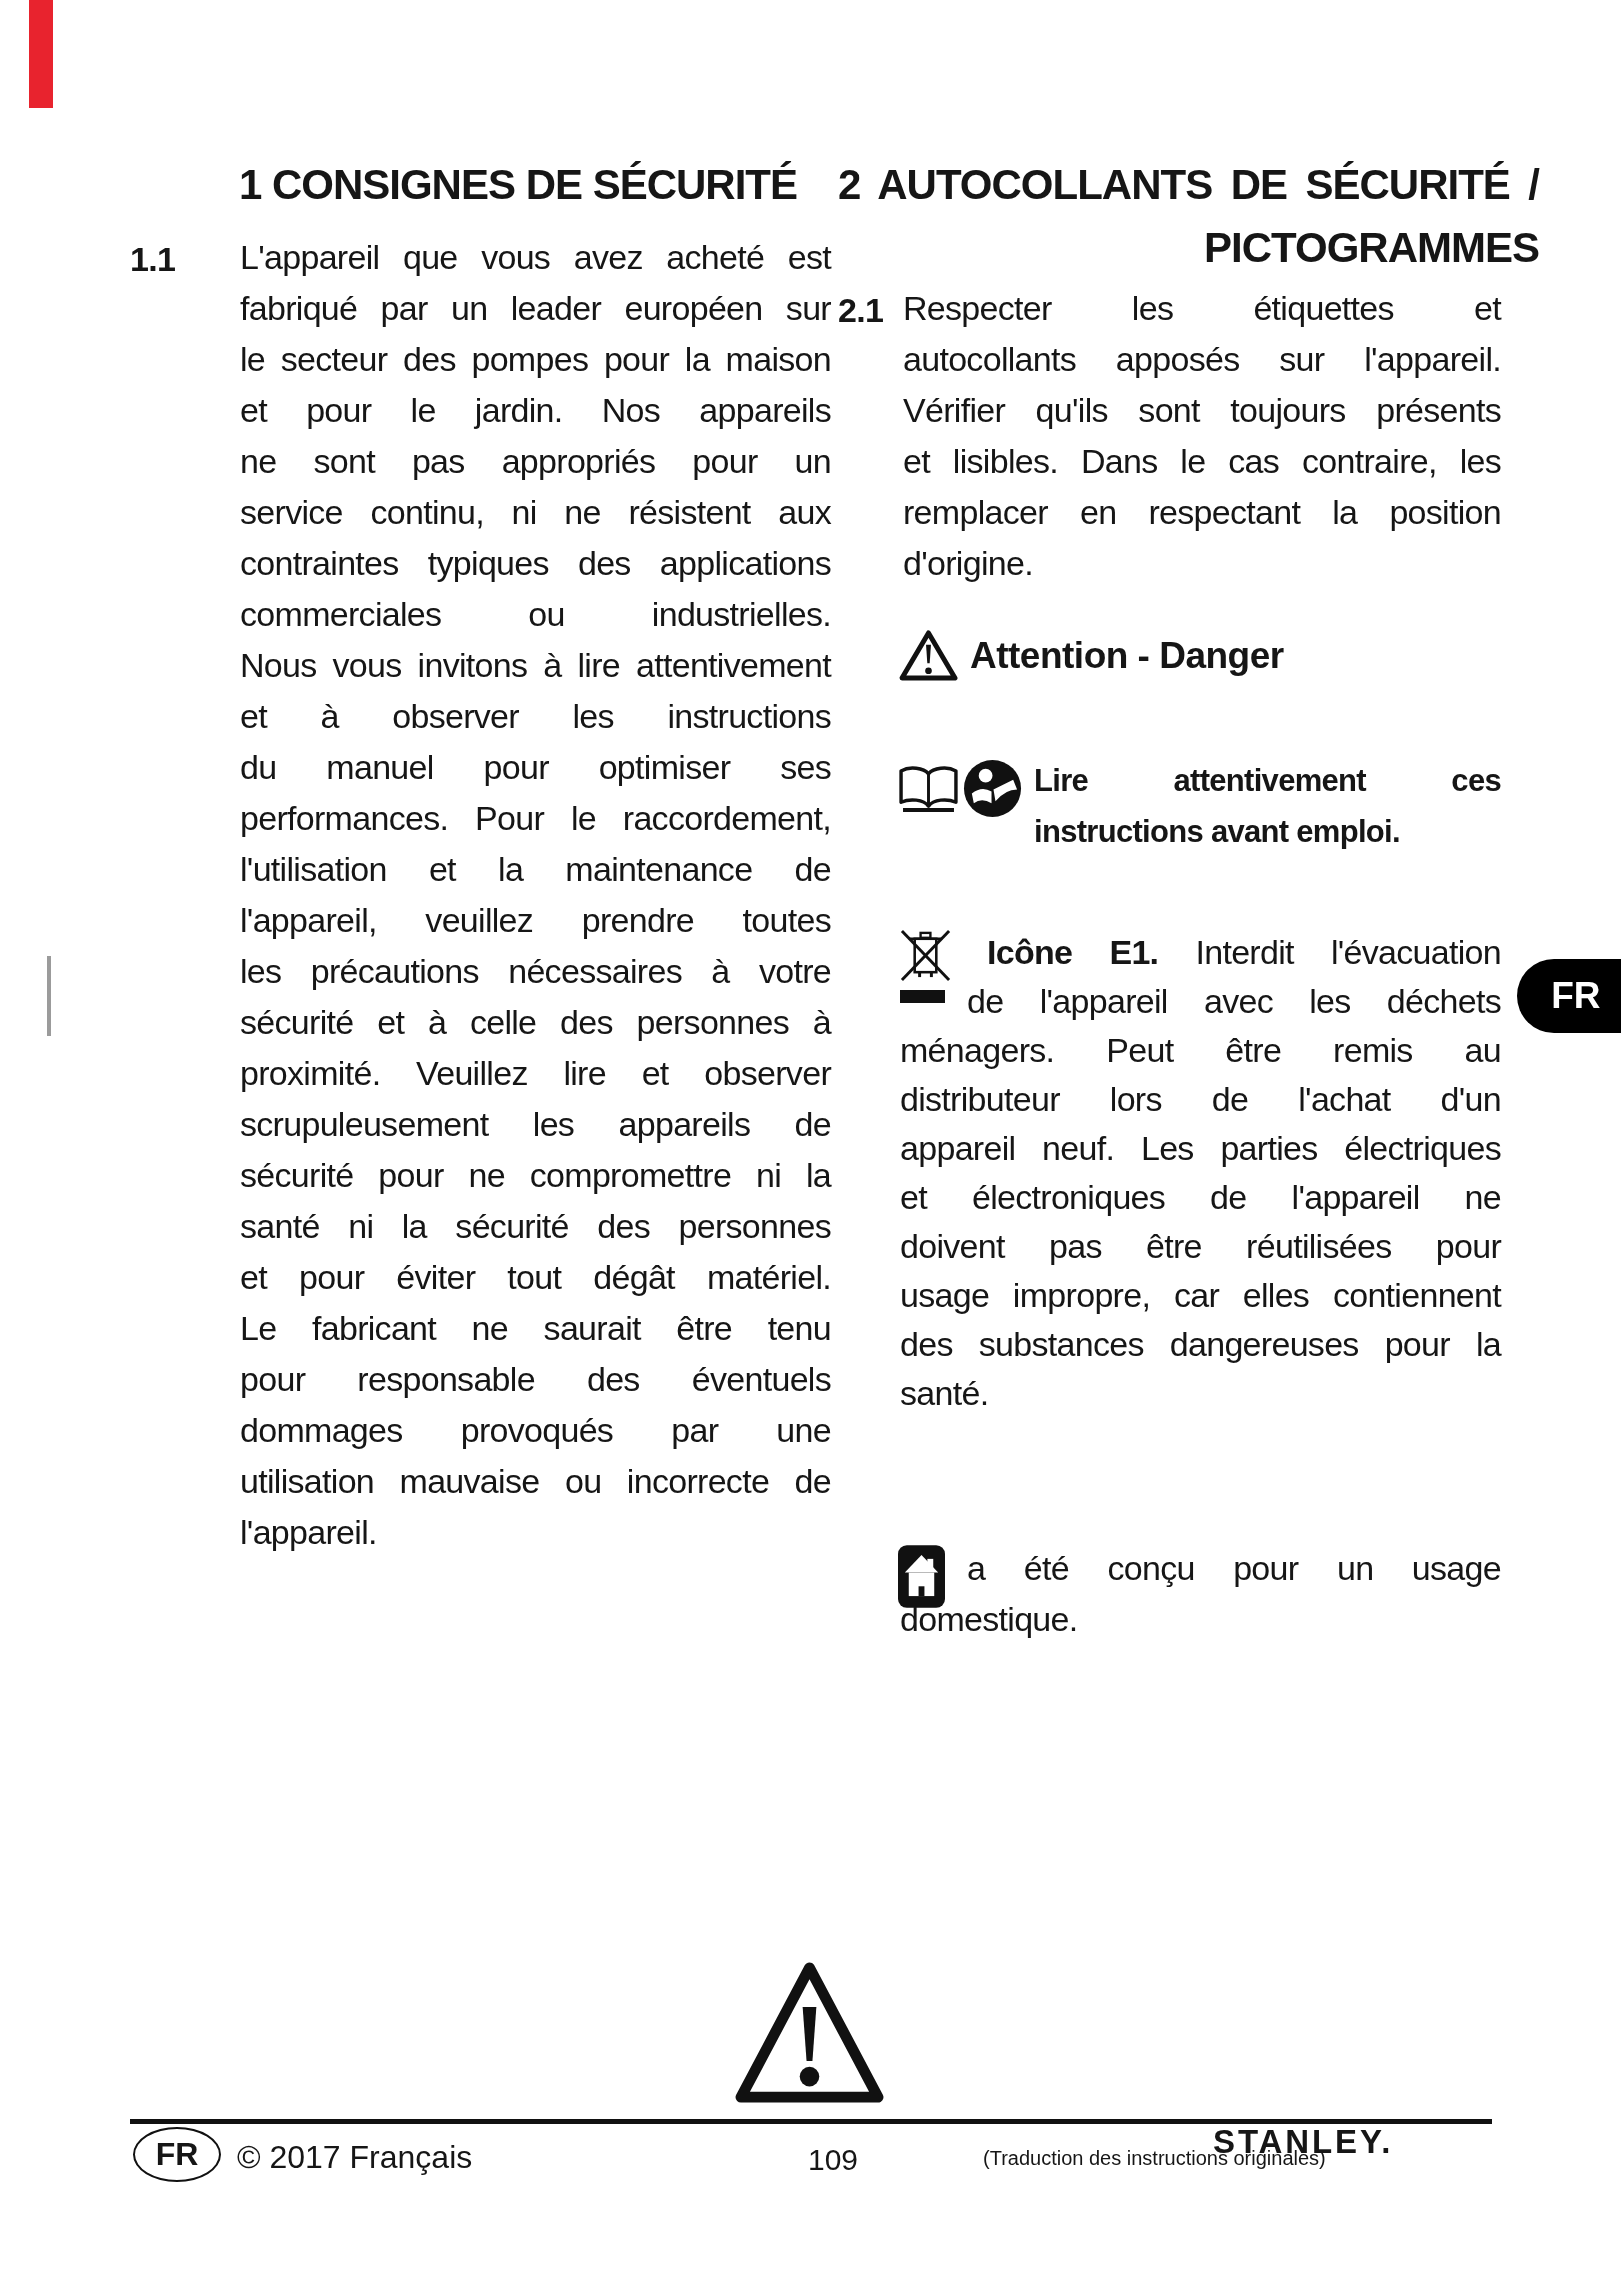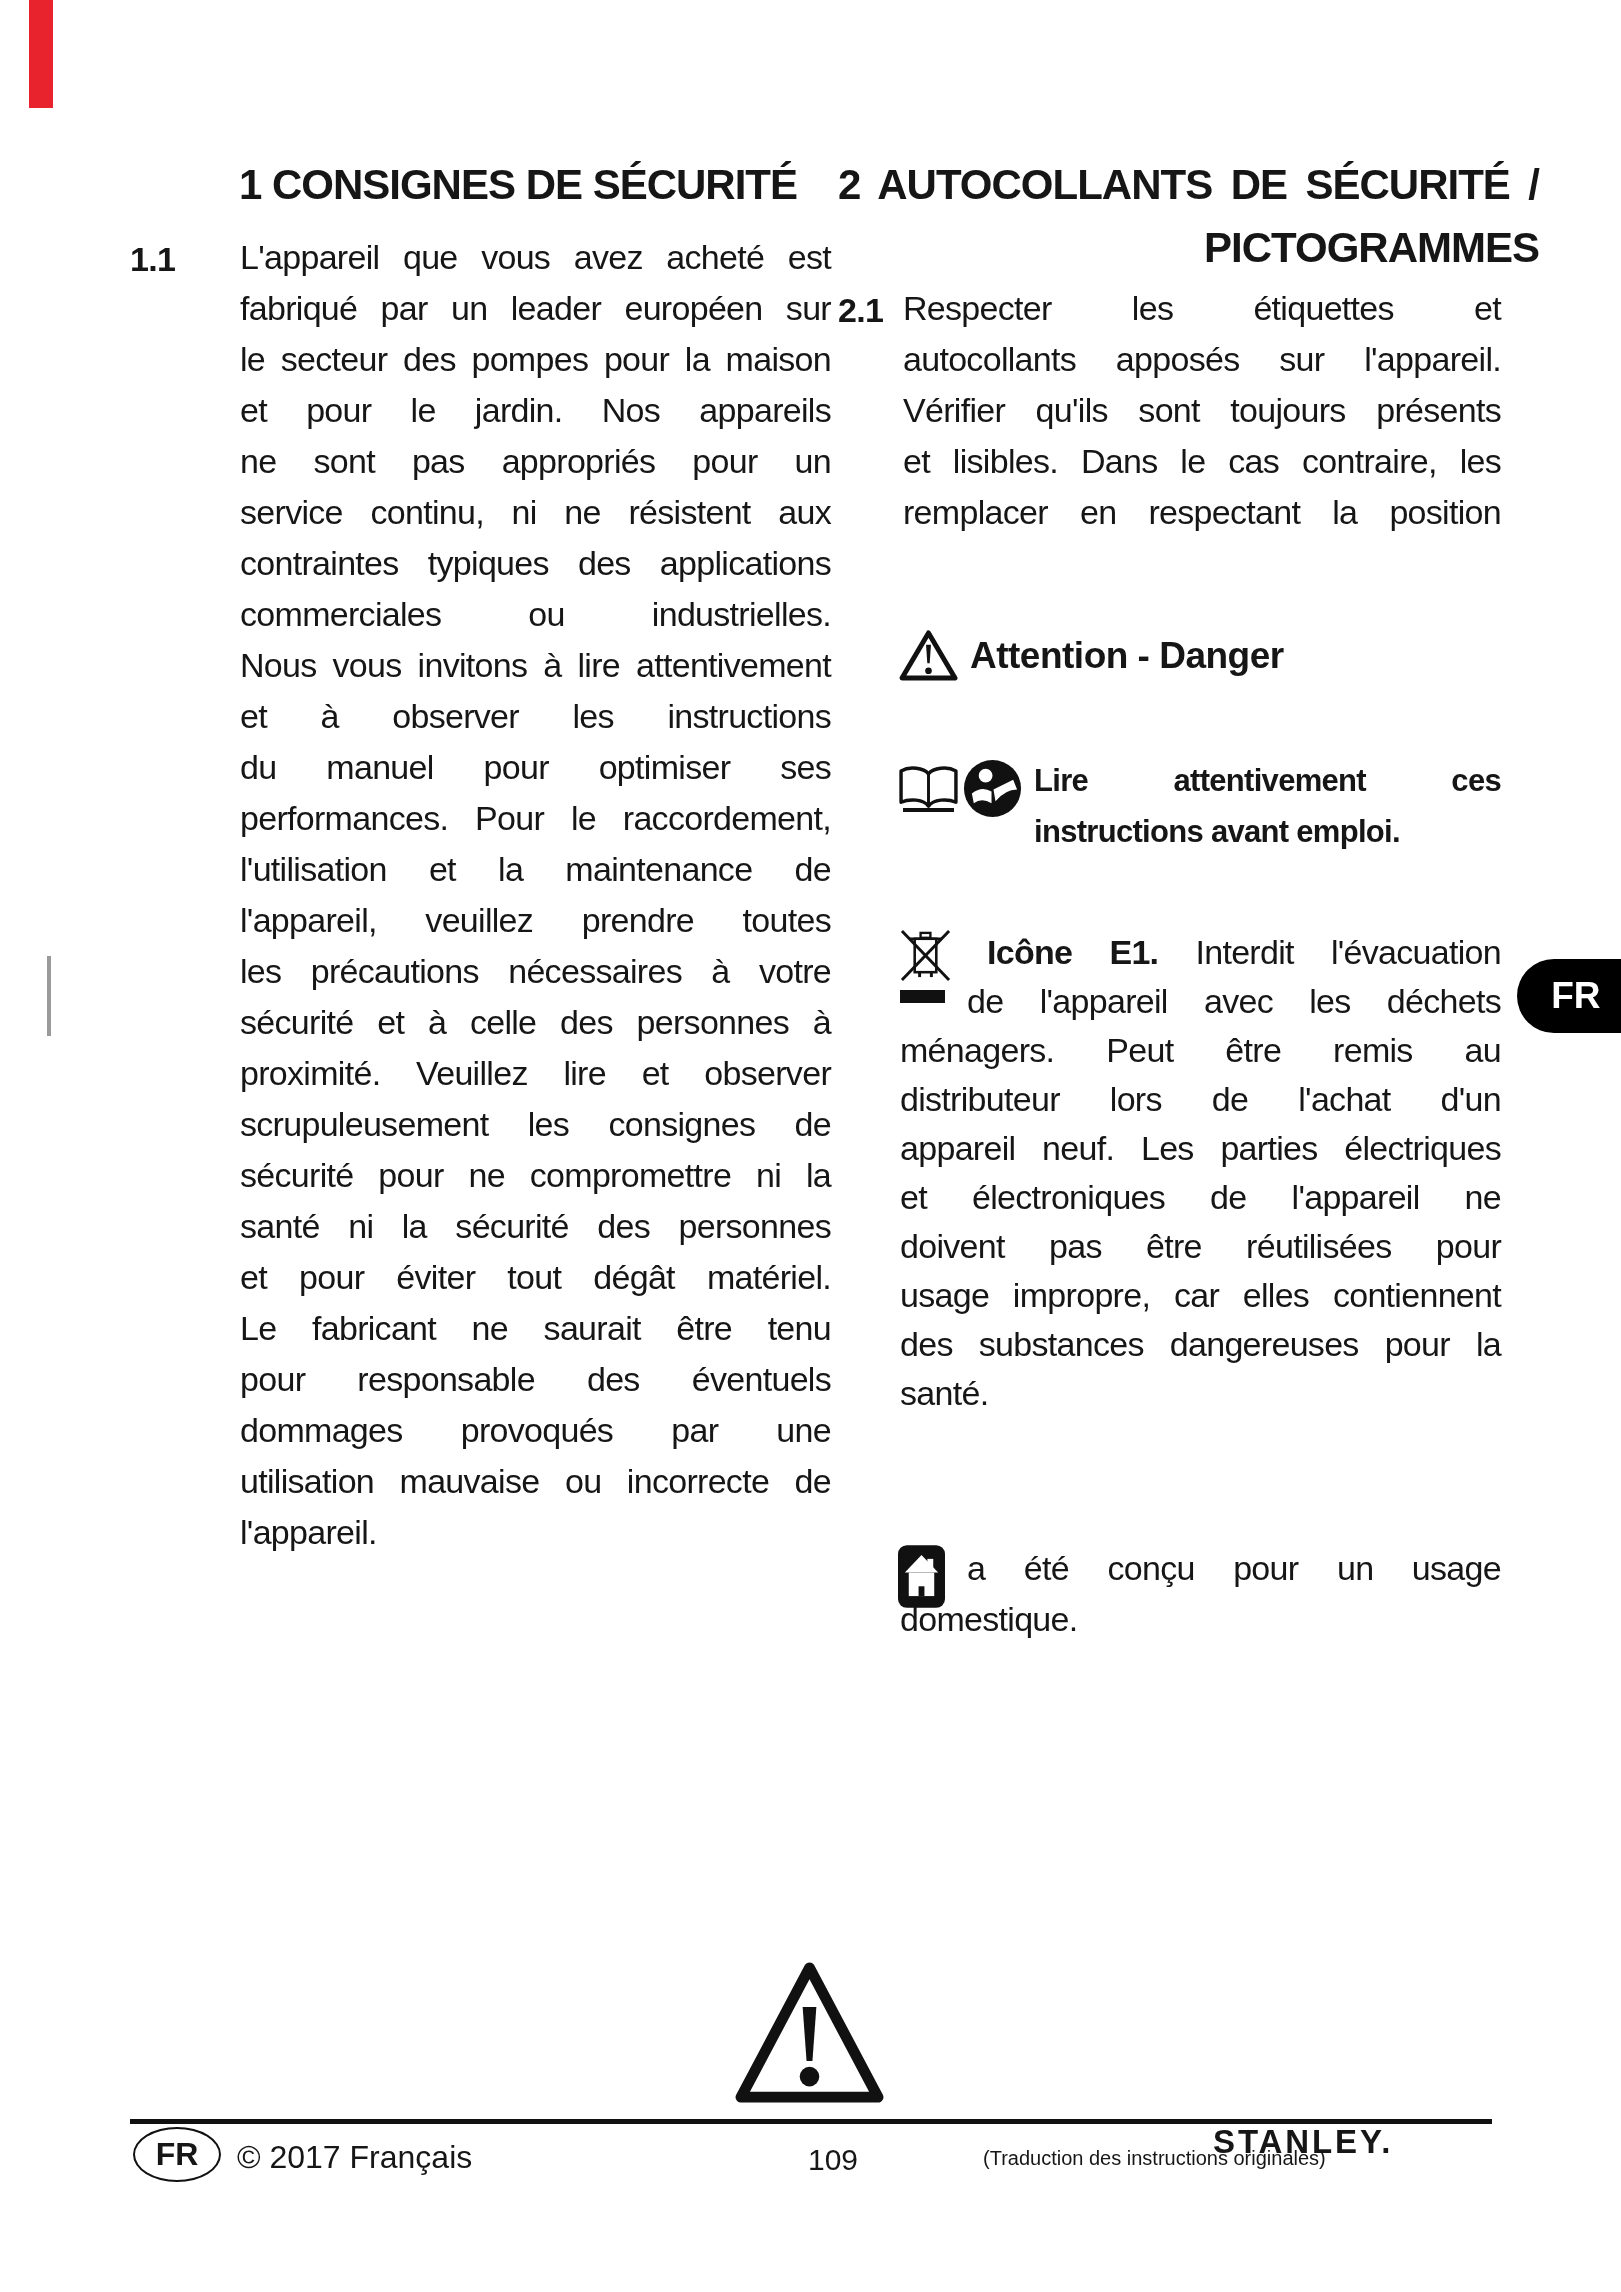--- a/index.html
+++ b/index.html
@@ -66,21 +66,21 @@
       <div class="tl"><span>commerciales ou industrielles.</span></div>
       <div class="tl"><span>Nous vous invitons à lire attentivement</span></div>
       <div class="tl"><span>et à observer les instructions</span></div>
       <div class="tl"><span>du manuel pour optimiser ses</span></div>
       <div class="tl"><span>performances. Pour le raccordement,</span></div>
       <div class="tl"><span>l'utilisation et la maintenance de</span></div>
       <div class="tl"><span>l'appareil, veuillez prendre toutes</span></div>
       <div class="tl"><span>les précautions nécessaires à votre</span></div>
       <div class="tl"><span>sécurité et à celle des personnes à</span></div>
       <div class="tl"><span>proximité. Veuillez lire et observer</span></div>
-      <div class="tl"><span>scrupuleusement les consignes de</span></div>
+      <div class="tl"><span>scrupuleusement les appareils de</span></div>
       <div class="tl"><span>sécurité pour ne compromettre ni la</span></div>
       <div class="tl"><span>santé ni la sécurité des personnes</span></div>
       <div class="tl"><span>et pour éviter tout dégât matériel.</span></div>
       <div class="tl"><span>Le fabricant ne saurait être tenu</span></div>
       <div class="tl"><span>pour responsable des éventuels</span></div>
       <div class="tl"><span>dommages provoqués par une</span></div>
       <div class="tl"><span>utilisation mauvaise ou incorrecte de</span></div>
       <div class="tl last"><span>l'appareil.</span></div>
     </div>
 
@@ -90,20 +90,21 @@
   </div>
 
   <div class="abs seclabel" style="left:838px;top:291px;">2.1</div>
 
   <div class="abs para" style="left:903px;top:283px;width:598px;">
       <div class="tl"><span>Respecter les étiquettes et</span></div>
       <div class="tl"><span>autocollants apposés sur l'appareil.</span></div>
       <div class="tl"><span>Vérifier qu'ils sont toujours présents</span></div>
       <div class="tl"><span>et lisibles. Dans le cas contraire, les</span></div>
       <div class="tl"><span>remplacer en respectant la position</span></div>
+      <div class="tl last"><span>d'origine.</span></div>
     </div>
 
   <div class="abs" style="left:898px;top:629px;width:61px;height:53px;">
     <svg width="61" height="53" viewBox="0 0 62 54">
       <polygon points="31,4 58,50 4,50" fill="none" stroke="#111" stroke-width="5" stroke-linejoin="round"></polygon>
       <polygon points="28.5,16 33.5,16 32.2,35 29.8,35" fill="#111"></polygon>
       <circle cx="31" cy="42.5" r="3.4" fill="#111"></circle>
     </svg>
   </div>
   <div class="abs attention-text" style="left:970px;top:635px;">Attention - Danger</div>

